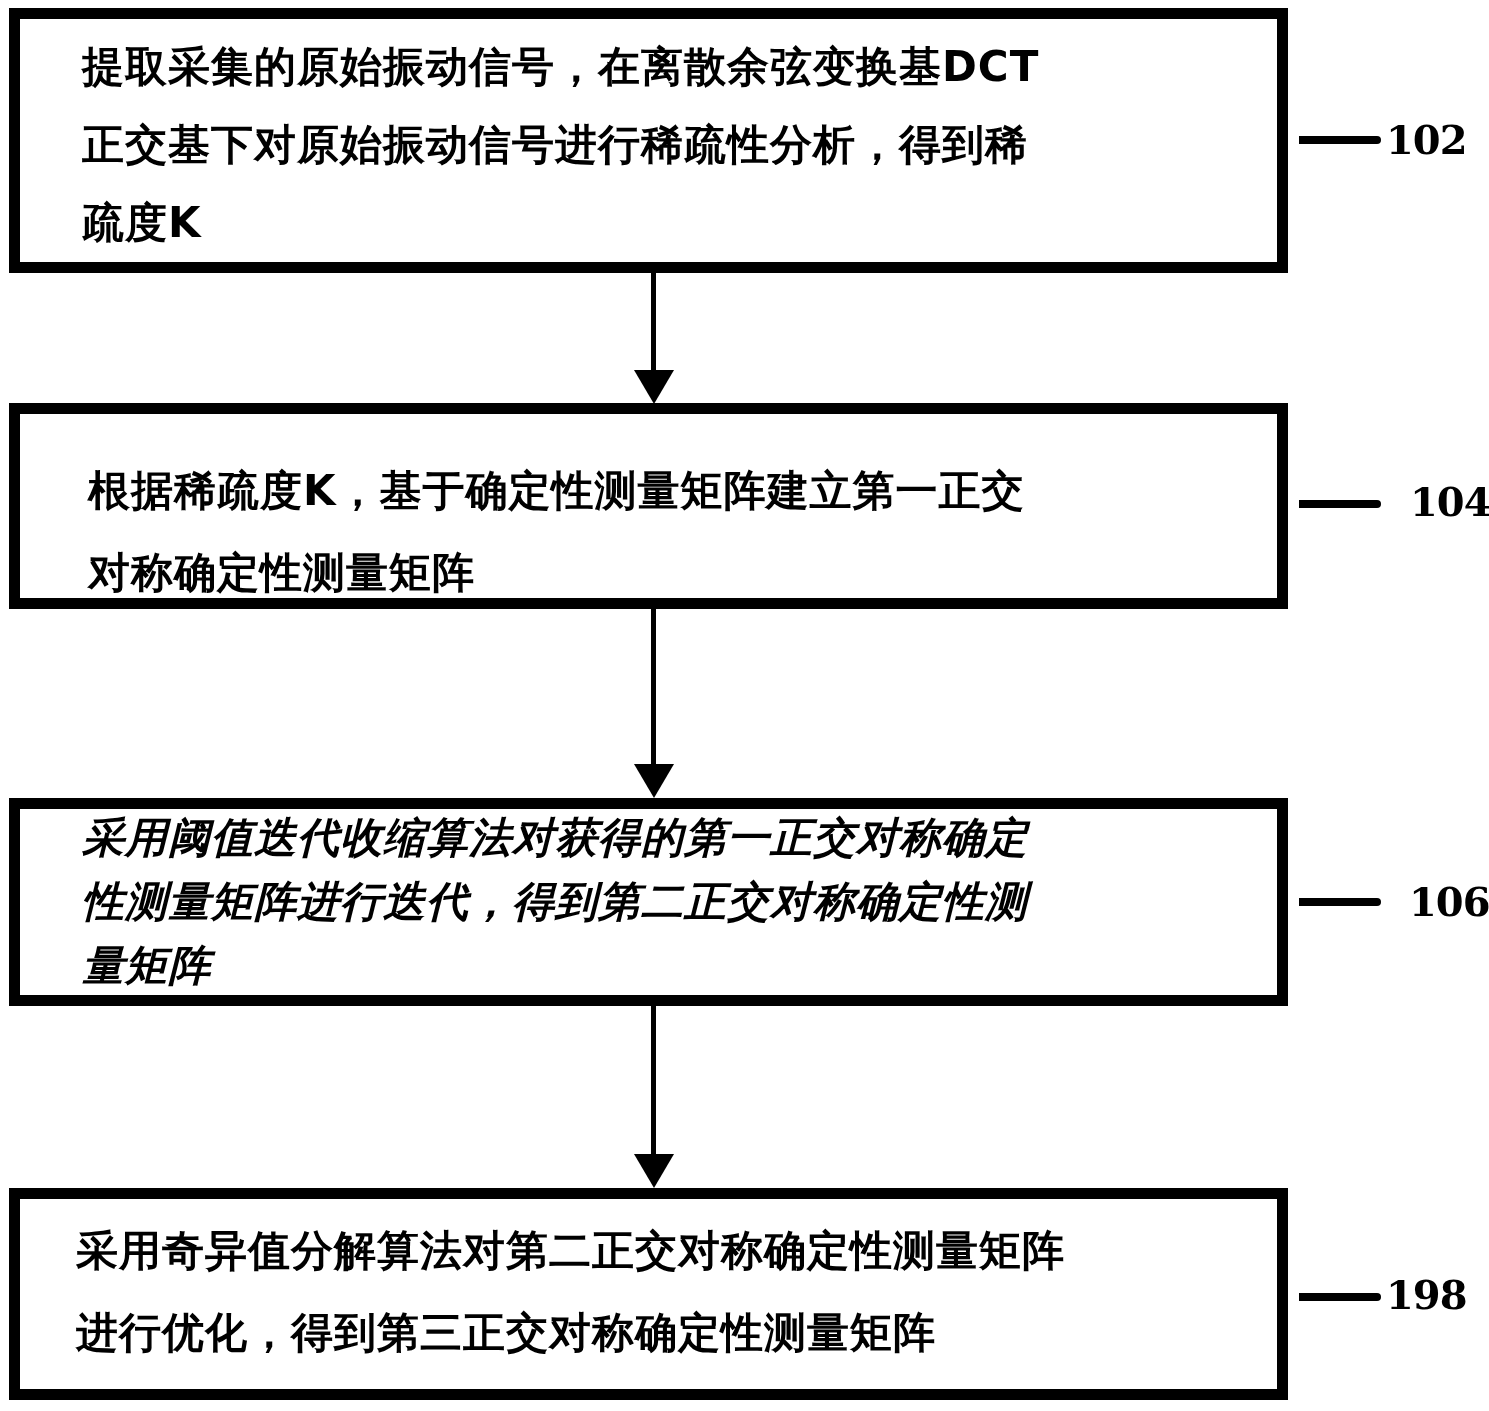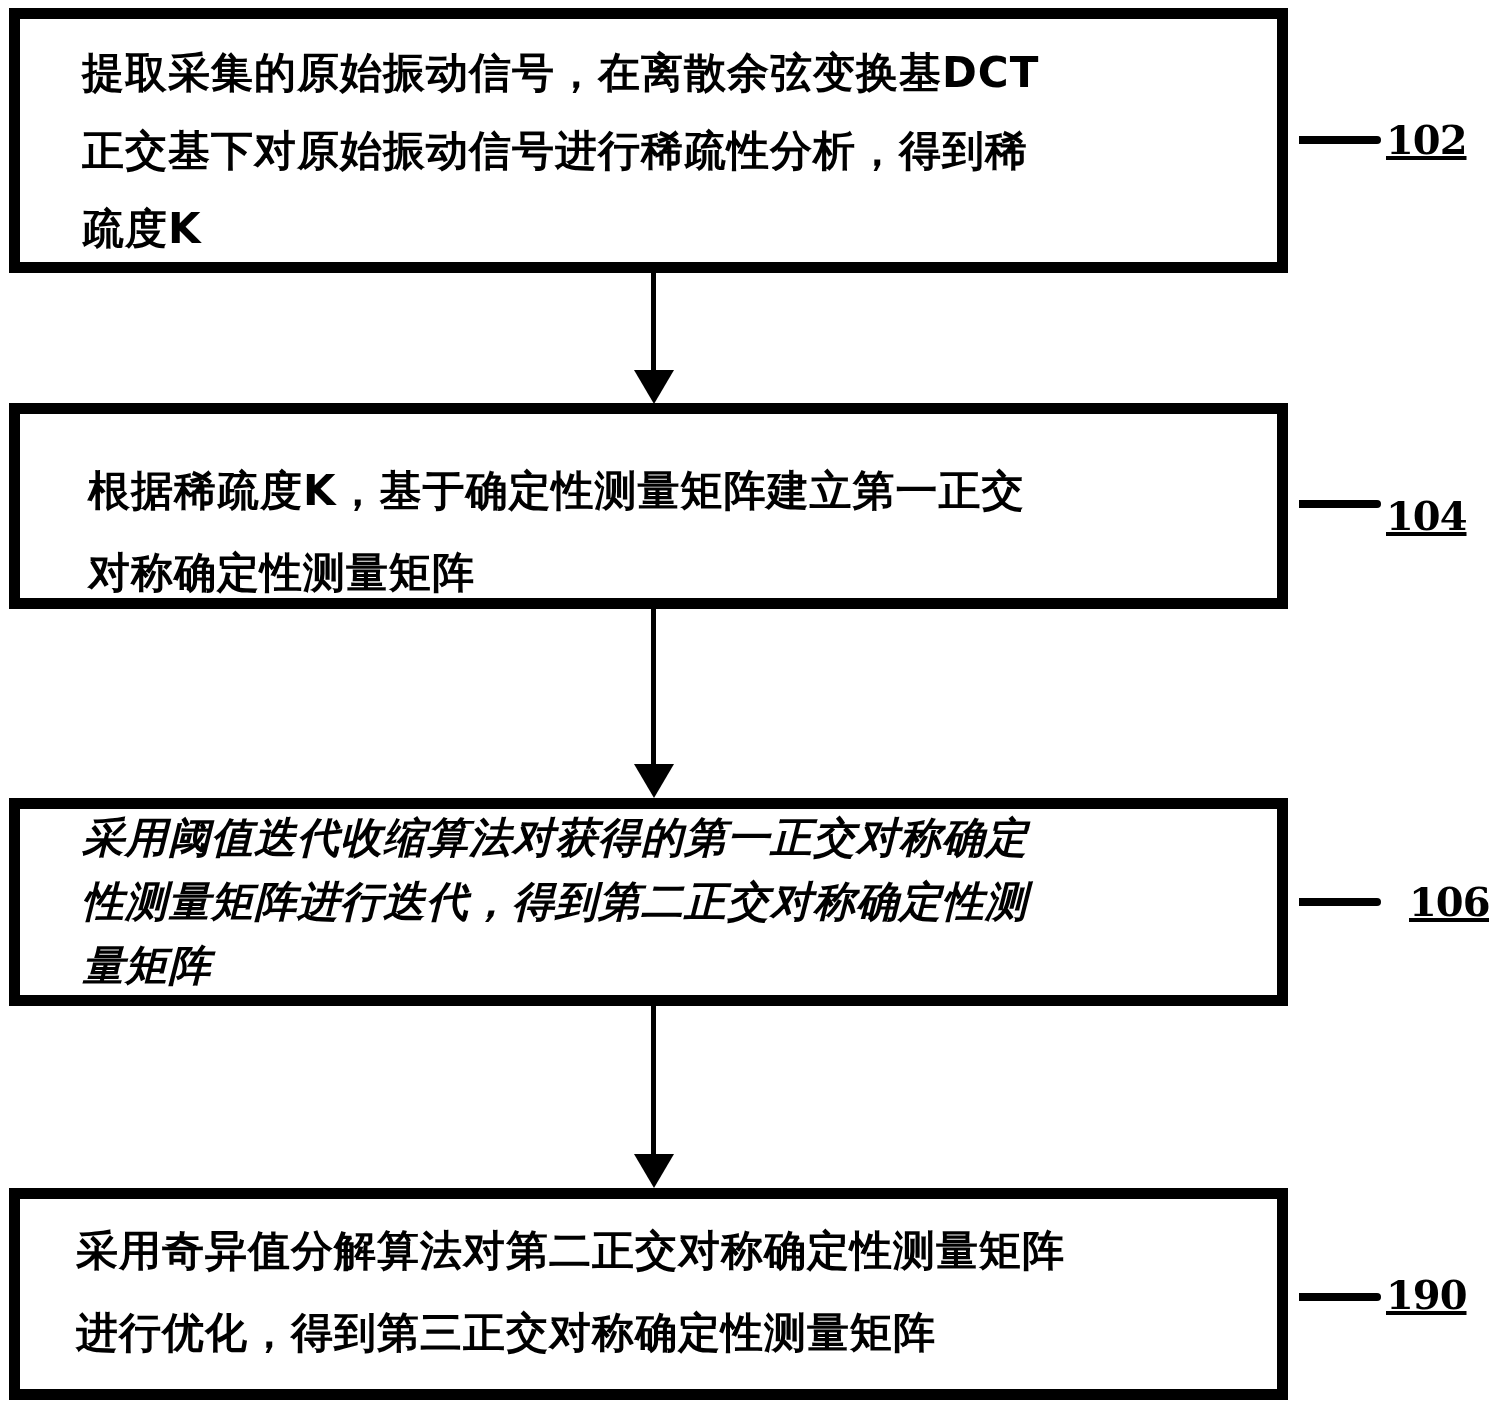--- a/index.html
+++ b/index.html
@@ -13,60 +13,60 @@
       position: absolute; font-weight: bold; font-size: 42px; line-height: 72px;
       letter-spacing: 1px; white-space: pre-line; color: #000;
       font-family: "DejaVu Sans", "Liberation Sans", sans-serif;
     }
     .leader {
       position: absolute; height: 8px; background: #000; left: 1299px; width: 82px;
       border-radius: 0 4px 4px 0;
     }
     .ref-label {
       position: absolute; left: 1386px; font-weight: bold; font-size: 40px;
-      font-family: "DejaVu Serif", "Liberation Serif", serif; letter-spacing: -1px; text-decoration: underline;
+      font-family: "DejaVu Serif", "Liberation Serif", serif; letter-spacing: -1px;
     }
     .connector {
       position: absolute; left: 651px; width: 5px; background: #000;
     }
     .arrow-head {
       position: absolute; left: 634px; width: 0; height: 0;
       border-left: 20px solid transparent; border-right: 20px solid transparent;
       border-top: 34px solid #000;
     }
   </style>
 </head>
 <body>
 
 <div class="step-box" style="top:8px; height:265px;"></div>
-<div class="step-text" style="left:82px; top:34px; line-height:78px;">提取采集的原始振动信号，在离散余弦变换基DCT
+<div class="step-text" style="left:82px; top:28px; line-height:78px;">提取采集的原始振动信号，在离散余弦变换基DCT
 正交基下对原始振动信号进行稀疏性分析，得到稀
 疏度K</div>
 <div class="leader" style="top:136px;"></div>
 <div class="ref-label" style="top:116px;">102</div>
 
 <div class="connector" style="top:273px; height:98px;"></div>
 <div class="arrow-head" style="top:370px;"></div>
 
 <div class="step-box" style="top:403px; height:206px;"></div>
 <div class="step-text" style="left:88px; top:450px; line-height:82px;">根据稀疏度K，基于确定性测量矩阵建立第一正交
 对称确定性测量矩阵</div>
 <div class="leader" style="top:500px;"></div>
-<div class="ref-label" style="top:492px;">104</div>
+<div class="ref-label" style="top:478px;margin-left:24px;">104</div>
 
 <div class="connector" style="top:609px; height:156px;"></div>
 <div class="arrow-head" style="top:764px;"></div>
 
 <div class="step-box" style="top:798px; height:208px;"></div>
 <div class="step-text" style="left:82px; top:806px; line-height:64px;font-style:italic;">采用阈值迭代收缩算法对获得的第一正交对称确定
 性测量矩阵进行迭代，得到第二正交对称确定性测
 量矩阵</div>
 <div class="leader" style="top:898px;"></div>
 <div class="ref-label" style="top:878px;margin-left:23px;">106</div>
 
 <div class="connector" style="top:1006px; height:150px;"></div>
 <div class="arrow-head" style="top:1154px;"></div>
 
 <div class="step-box" style="top:1188px; height:212px;"></div>
 <div class="step-text" style="left:76px; top:1210px; line-height:82px;">采用奇异值分解算法对第二正交对称确定性测量矩阵
 进行优化，得到第三正交对称确定性测量矩阵</div>
 <div class="leader" style="top:1293px;"></div>
-<div class="ref-label" style="top:1271px;">190</div>
+<div class="ref-label" style="top:1271px;">198</div>
 
 </body></html>

